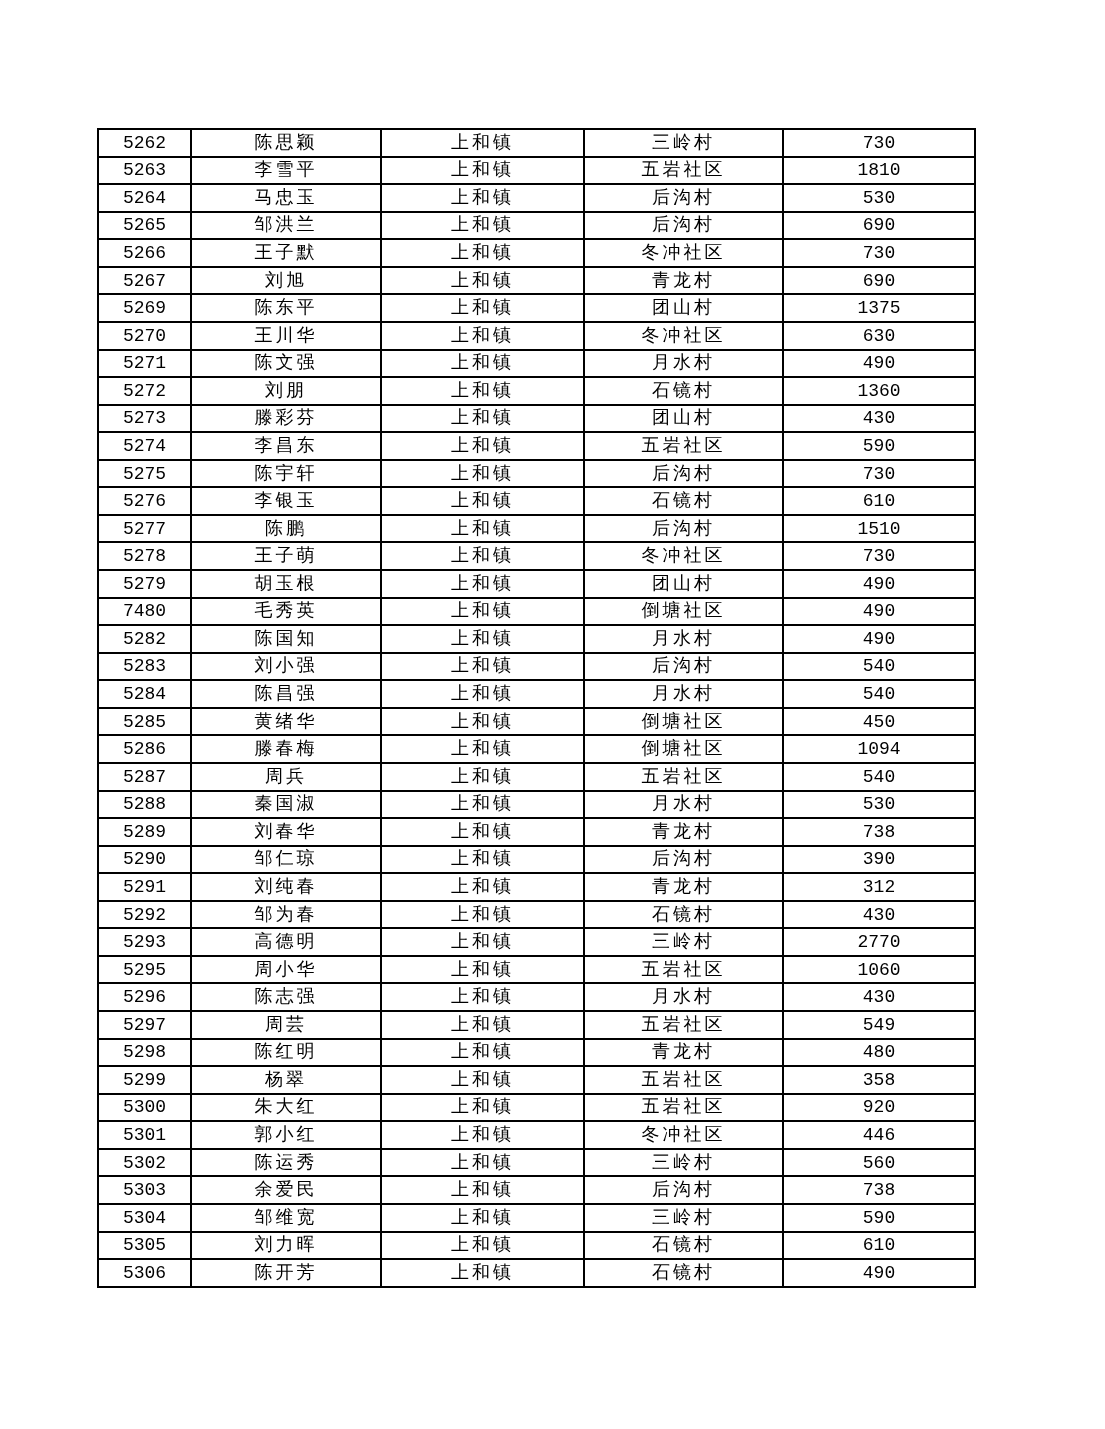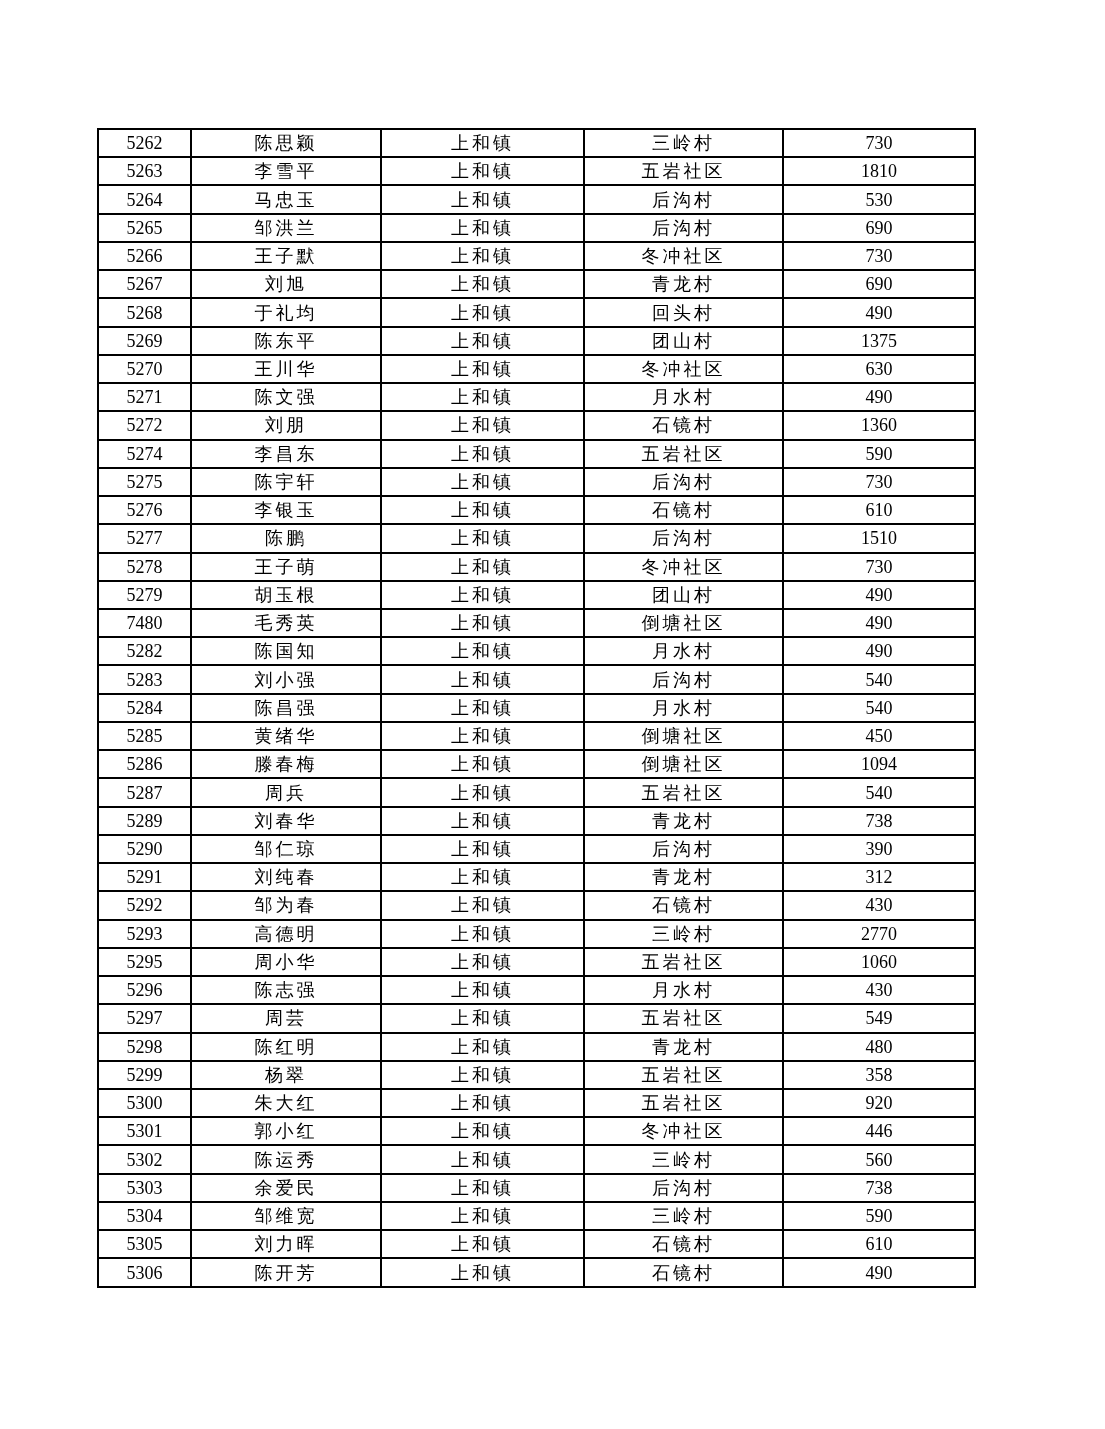--- a/index.html
+++ b/index.html
@@ -5,21 +5,21 @@
   html, body {
     margin: 0;
     padding: 0;
     background: #ffffff;
   }
   .page {
     position: relative;
     width: 1105px;
     height: 1429px;
     background: #ffffff;
-    font-family: Liberation Serif, serif;
+    font-family: Liberation Mono, monospace;
     color: #000000;
   }
   table.records {
     position: absolute;
     left: 97px;
     top: 128px;
     width: 877px;
     height: 1160px;
     border-collapse: collapse;
     table-layout: fixed;
@@ -87,27 +87,20 @@
           <td>730</td>
         </tr>
         <tr>
           <td>5267</td>
           <td class="cjk">刘旭</td>
           <td class="cjk">上和镇</td>
           <td class="cjk">青龙村</td>
           <td>690</td>
         </tr>
         <tr>
-          <td>5268</td>
-          <td class="cjk">于礼均</td>
-          <td class="cjk">上和镇</td>
-          <td class="cjk">回头村</td>
-          <td>490</td>
-        </tr>
-        <tr>
           <td>5269</td>
           <td class="cjk">陈东平</td>
           <td class="cjk">上和镇</td>
           <td class="cjk">团山村</td>
           <td>1375</td>
         </tr>
         <tr>
           <td>5270</td>
           <td class="cjk">王川华</td>
           <td class="cjk">上和镇</td>
@@ -122,20 +115,27 @@
           <td>490</td>
         </tr>
         <tr>
           <td>5272</td>
           <td class="cjk">刘朋</td>
           <td class="cjk">上和镇</td>
           <td class="cjk">石镜村</td>
           <td>1360</td>
         </tr>
         <tr>
+          <td>5273</td>
+          <td class="cjk">滕彩芬</td>
+          <td class="cjk">上和镇</td>
+          <td class="cjk">团山村</td>
+          <td>430</td>
+        </tr>
+        <tr>
           <td>5274</td>
           <td class="cjk">李昌东</td>
           <td class="cjk">上和镇</td>
           <td class="cjk">五岩社区</td>
           <td>590</td>
         </tr>
         <tr>
           <td>5275</td>
           <td class="cjk">陈宇轩</td>
           <td class="cjk">上和镇</td>
@@ -211,20 +211,27 @@
           <td class="cjk">上和镇</td>
           <td class="cjk">倒塘社区</td>
           <td>1094</td>
         </tr>
         <tr>
           <td>5287</td>
           <td class="cjk">周兵</td>
           <td class="cjk">上和镇</td>
           <td class="cjk">五岩社区</td>
           <td>540</td>
+        </tr>
+        <tr>
+          <td>5288</td>
+          <td class="cjk">秦国淑</td>
+          <td class="cjk">上和镇</td>
+          <td class="cjk">月水村</td>
+          <td>530</td>
         </tr>
         <tr>
           <td>5289</td>
           <td class="cjk">刘春华</td>
           <td class="cjk">上和镇</td>
           <td class="cjk">青龙村</td>
           <td>738</td>
         </tr>
         <tr>
           <td>5290</td>

